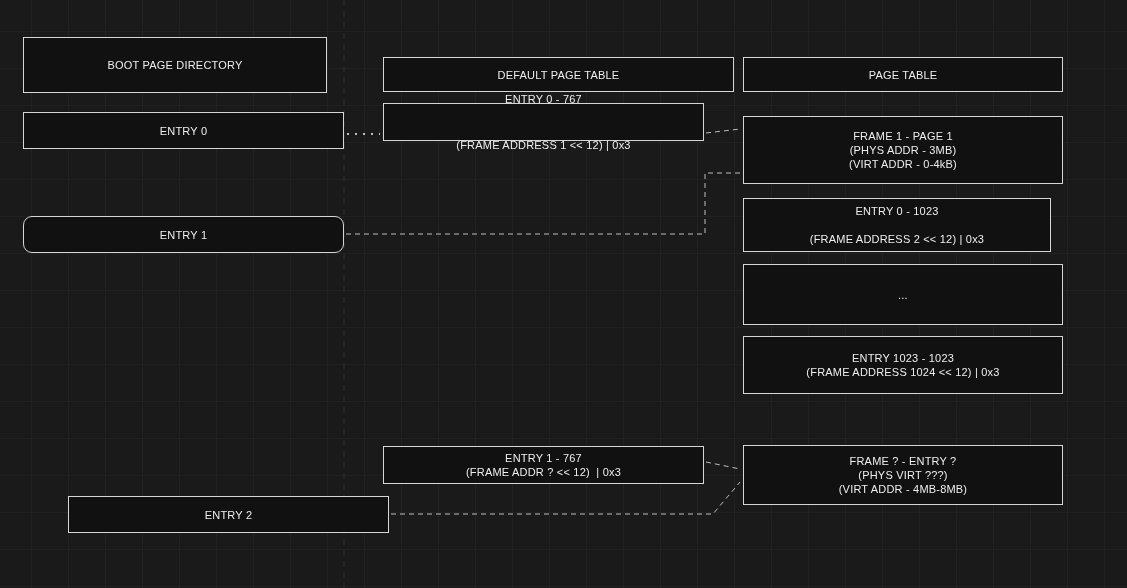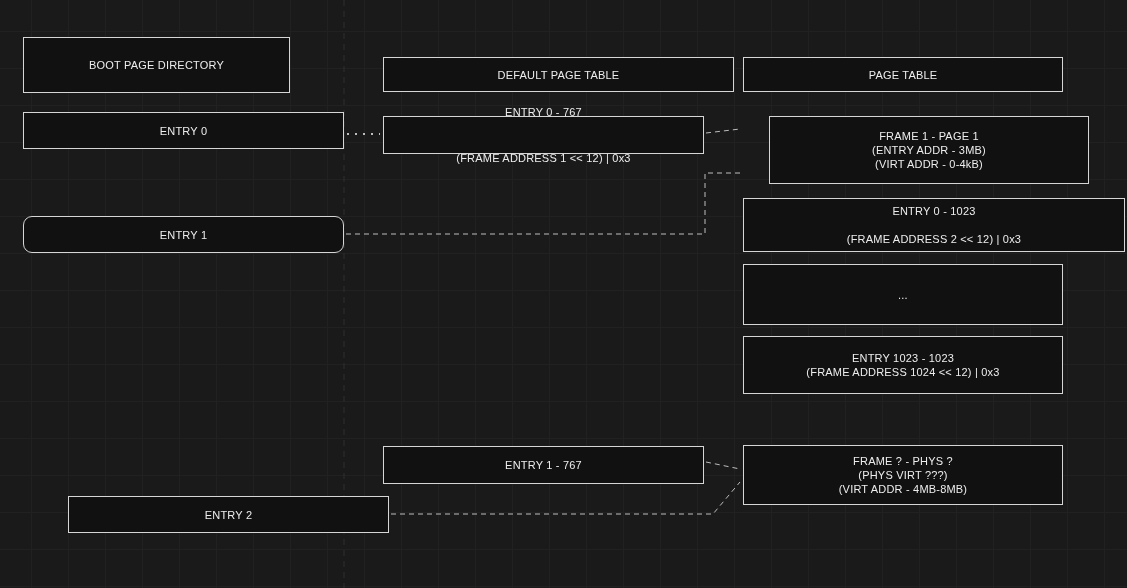--- a/index.html
+++ b/index.html
@@ -73,60 +73,61 @@
 
 <div class="stage">
   <svg class="connectors" viewBox="0 0 1127 588" xmlns="http://www.w3.org/2000/svg">
       <line x1="344" x2="344" y1="0" y2="588" class="guide"></line>
       <polyline points="347,134 380,134" class="conn dotted"></polyline>
       <polyline points="706,133 740,129" class="conn dashed"></polyline>
       <polyline points="346,234 705,234 705,173 740,173" class="conn dashed"></polyline>
       <polyline points="346,514 713,514 740,482" class="conn dashed"></polyline>
       <polyline points="706,462 740,469" class="conn dashed"></polyline>
     </svg>
-<div class="node" style="left: 23px; top: 37px; width: 267px; height: 56px;">
+<div class="node" style="left: 23px; top: 37px; width: 304px; height: 56px;">
       <div class="node-line">BOOT PAGE DIRECTORY</div>
     </div>
     <div class="node" style="left: 23px; top: 112px; width: 321px; height: 37px;">
       <div class="node-line">ENTRY 0</div>
     </div>
     <div class="node" style="left: 23px; top: 216px; width: 321px; height: 37px; border-radius: 9px;">
       <div class="node-line">ENTRY 1</div>
     </div>
     <div class="node" style="left: 23px; top: 496px; width: 321px; height: 37px; margin-left: 45px;">
       <div class="node-line">ENTRY 2</div>
     </div>
     <div class="node" style="left: 383px; top: 57px; width: 351px; height: 35px; align-items: flex-end;">
       <div class="node-line">DEFAULT PAGE TABLE</div>
     </div>
-    <div class="node" style="left: 383px; top: 116px; width: 321px; height: 38px; gap: 32px;">
+    <div class="node" style="left: 383px; top: 103px; width: 321px; height: 38px; gap: 32px;">
       <div class="node-line">ENTRY 0 - 767</div>
       <div class="node-line">(FRAME ADDRESS 1 &lt;&lt; 12) | 0x3</div>
     </div>
     <div class="node" style="left: 383px; top: 446px; width: 321px; height: 38px;">
       <div class="node-line">ENTRY 1 - 767</div>
+      <div class="node-line">(FRAME ADDR ? &lt;&lt; 12)  | 0x3</div>
     </div>
     <div class="node" style="left: 743px; top: 57px; width: 320px; height: 35px; justify-content: center;">
       <div class="node-line">PAGE TABLE</div>
     </div>
-    <div class="node" style="left: 743px; top: 116px; width: 320px; height: 68px; margin-left: 26px;">
+    <div class="node" style="left: 743px; top: 116px; width: 320px; height: 68px;">
       <div class="node-line">FRAME 1 - PAGE 1</div>
-      <div class="node-line">(ENTRY ADDR - 3MB)</div>
+      <div class="node-line">(PHYS ADDR - 3MB)</div>
       <div class="node-line">(VIRT ADDR - 0-4kB)</div>
     </div>
-    <div class="node" style="left: 743px; top: 198px; width: 382px; height: 54px;">
+    <div class="node" style="left: 743px; top: 198px; width: 308px; height: 54px;">
       <div class="node-line">ENTRY 0 - 1023</div>
       <div class="node-line"></div>
       <div class="node-line">(FRAME ADDRESS 2 &lt;&lt; 12) | 0x3</div>
     </div>
     <div class="node" style="left: 743px; top: 264px; width: 320px; height: 61px;">
       <div class="node-line">...</div>
     </div>
     <div class="node" style="left: 743px; top: 336px; width: 320px; height: 58px;">
       <div class="node-line">ENTRY 1023 - 1023</div>
       <div class="node-line">(FRAME ADDRESS 1024 &lt;&lt; 12) | 0x3</div>
     </div>
     <div class="node" style="left: 743px; top: 445px; width: 320px; height: 60px;">
-      <div class="node-line">FRAME ? - PHYS ?</div>
+      <div class="node-line">FRAME ? - ENTRY ?</div>
       <div class="node-line">(PHYS VIRT ???)</div>
       <div class="node-line">(VIRT ADDR - 4MB-8MB)</div>
     </div>
   </div>
 
 </body></html>

